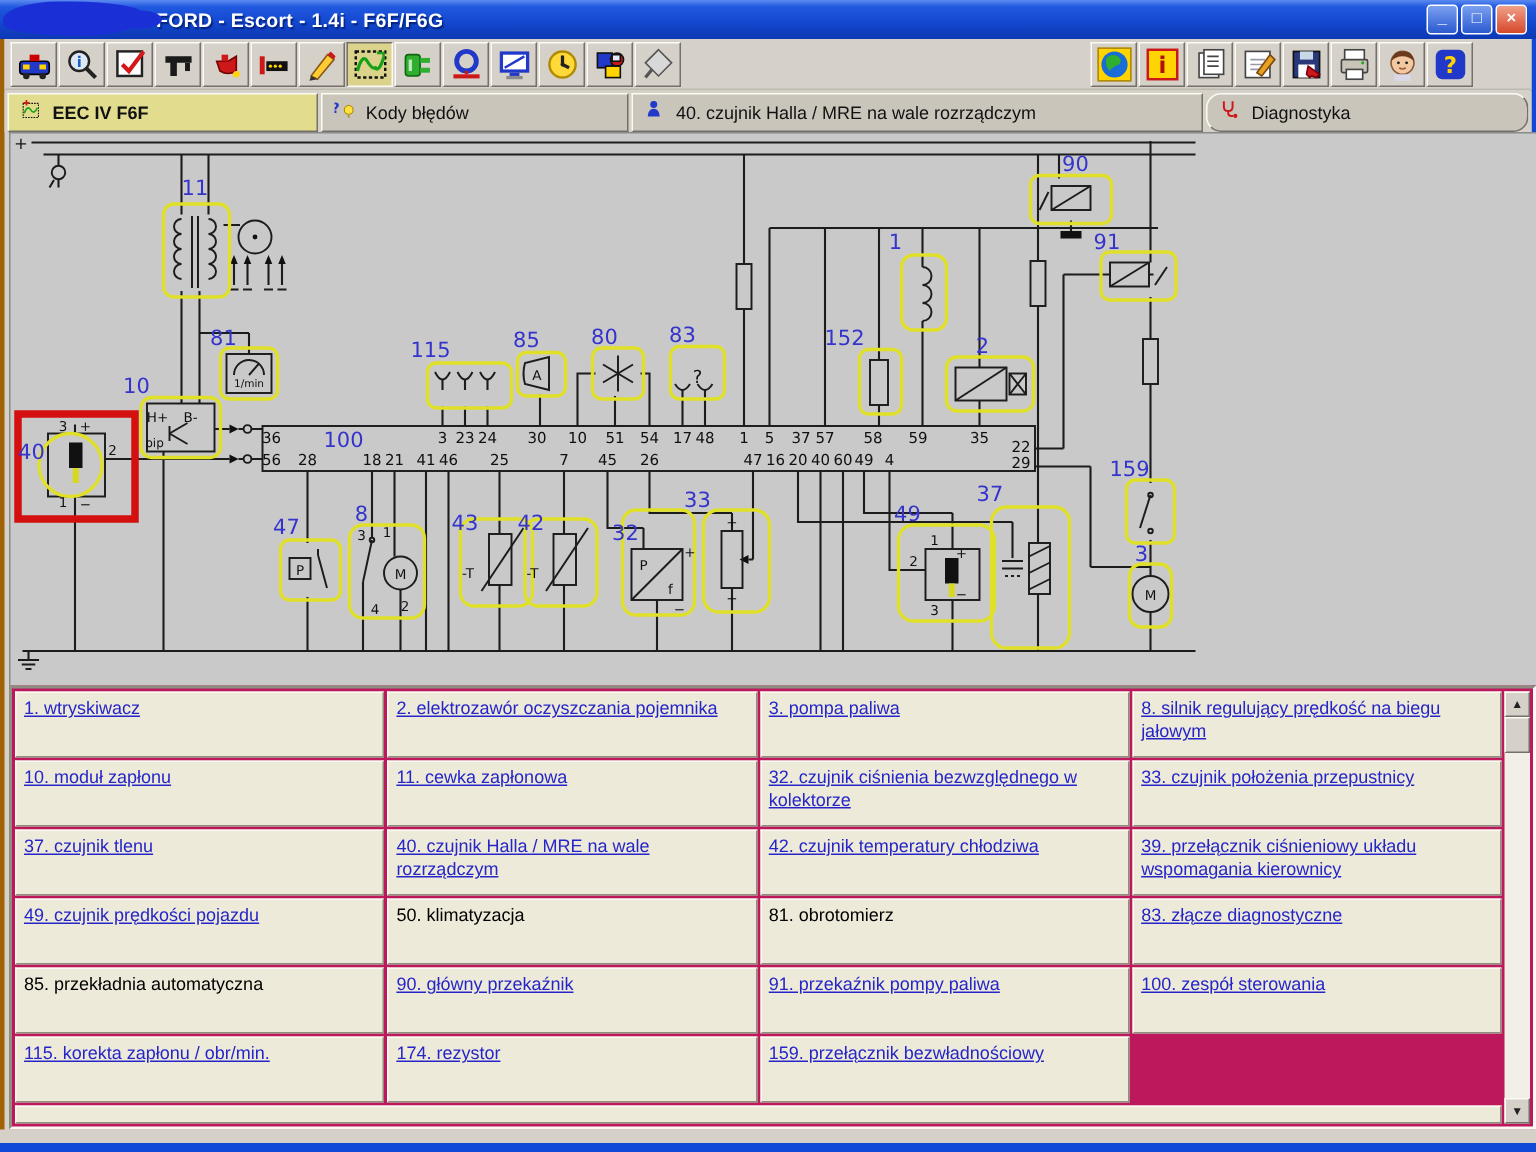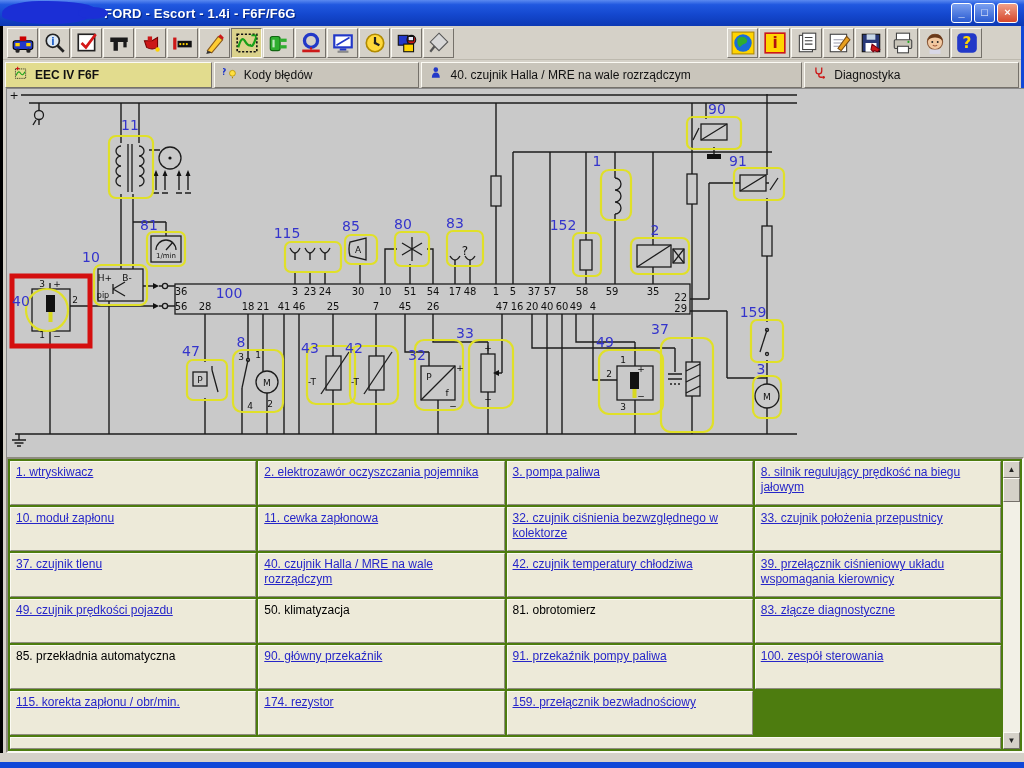--- a/index.html
+++ b/index.html
@@ -1,19 +1,19 @@
 <!DOCTYPE html>
 <html><head>
 <meta charset="utf-8">
 <style>
   * { margin:0; padding:0; box-sizing:border-box; }
   html,body { width:1024px; height:768px; overflow:hidden; }
   body { font-family:"Liberation Sans", sans-serif; background:#d5d1c8; position:relative; }
   .window { position:absolute; inset:0; background:#d5d1c8;
-            border-left:3px solid #000000; border-right:3px solid #1048d8;padding-left:28px; }
+            border-left:3px solid #a16207; border-right:3px solid #1048d8;padding-left:28px; }
 
   
   .titlebar { position:absolute; top:0; left:-3px; right:-3px; height:26px;
     background:linear-gradient(180deg,#5b8af0 0%,#2058e0 18%,#1448cf 55%,#0c38b4 100%);
     display:flex; align-items:center; color:#fff; }
   .titlebar .scribble { position:absolute; left:2px; top:1px; width:94px; height:23px;
     background:#1b2fd6; border-radius:46% 60% 52% 64% / 62% 44% 66% 40%; }
   .titlebar .scribble:after { content:""; position:absolute; right:-12px; top:6px; width:30px; height:12px;
     background:#1b2fd6; border-radius:50%; }
   .title-text { margin-left:104px; font-size:13px; font-weight:bold;
@@ -33,40 +33,40 @@
   .tbtn.active { background:#dbd28c; border-color:#75716a #fbfaf4 #fbfaf4 #75716a; }
   .tbtn svg { display:block; }
 
   
   .tabs { position:absolute; top:61px; left:0; right:0; height:27px; background:#d5d1c8;
     display:flex; gap:2px; padding:1px 2px 0 2px; }
   .tab { height:26px; display:flex; align-items:center; gap:5px; padding:0 8px; font-size:12px;
     background:#c9c5bb; border:1px solid; border-color:#fbfaf4 #75716a #75716a #fbfaf4; color:#111;text-align:center; }
   .tab.active { background:#e2dc8e; font-weight:bold; }
   .tab:nth-child(1){ width:208px; } .tab:nth-child(2){ width:206px; }
-  .tab:nth-child(3){ width:384px; } .tab:nth-child(4){ width:216px; }
+  .tab:nth-child(3){ width:384px; } .tab:nth-child(4){ width:216px;border-radius:10px; }
   .tab svg { flex:none; }
 
   
   .diagram { position:absolute; top:88px; left:3px; width:1018px; height:369px; background:#c9c9c9;
     border-top:1px solid #8a8a8a; border-left:1px solid #8a8a8a; }
   .diagram svg { position:absolute; left:2px; top:1px; }
   .wire { stroke:#1c1c1c; stroke-width:1.4; fill:none; }
   .sym  { stroke:#1c1c1c; stroke-width:1.3; fill:none; }
   .hl   { stroke:#e0e028; stroke-width:2.2; fill:none; }
   .redbox { stroke:#d40f0f; stroke-width:5; fill:none; }
   svg text { font-family:"DejaVu Sans", sans-serif; text-anchor:middle; }
   .dnum { fill:#3434cc; font-size:14px; }
   .dpin { fill:#101010; font-size:10px; }
   .dpr  { fill:#101010; font-size:10px; text-anchor:end; }
   .dsym { fill:#101010; }
 
   
   .legend { position:absolute; top:457px; left:3px; width:1018px; height:296px;
-    background:#4d7c0f; border:2px solid; border-color:#8f8c80 #fbfaf4 #fbfaf4 #8f8c80; display:flex; }
+    background:#be185d; border:2px solid; border-color:#8f8c80 #fbfaf4 #fbfaf4 #8f8c80; display:flex; }
   .lgrid { flex:1; display:grid; grid-template-columns:repeat(4,1fr);
     grid-template-rows:repeat(6,44px) 1fr; gap:2px; padding:2px; }
   .cell { background:#edead9; border:1px solid; border-color:#fbfaf3 #8f8c80 #8f8c80 #fbfaf3;
     padding:3px 5px; font-size:12px; line-height:1.25; overflow:hidden; }
   .cell a { color:#2626c8; }
   .cell .plain { color:#000; }
   .cell.wide { grid-column:1 / -1; }
   .sbar { width:17px; background:#f2f0e6; display:flex; flex-direction:column; margin:2px 2px 2px 0; }
   .sbtn { height:17px; background:#d5d1c8; border:1px solid; border-color:#fbfaf4 #75716a #75716a #fbfaf4;
     font-size:8px; text-align:center; line-height:15px; color:#222; }

